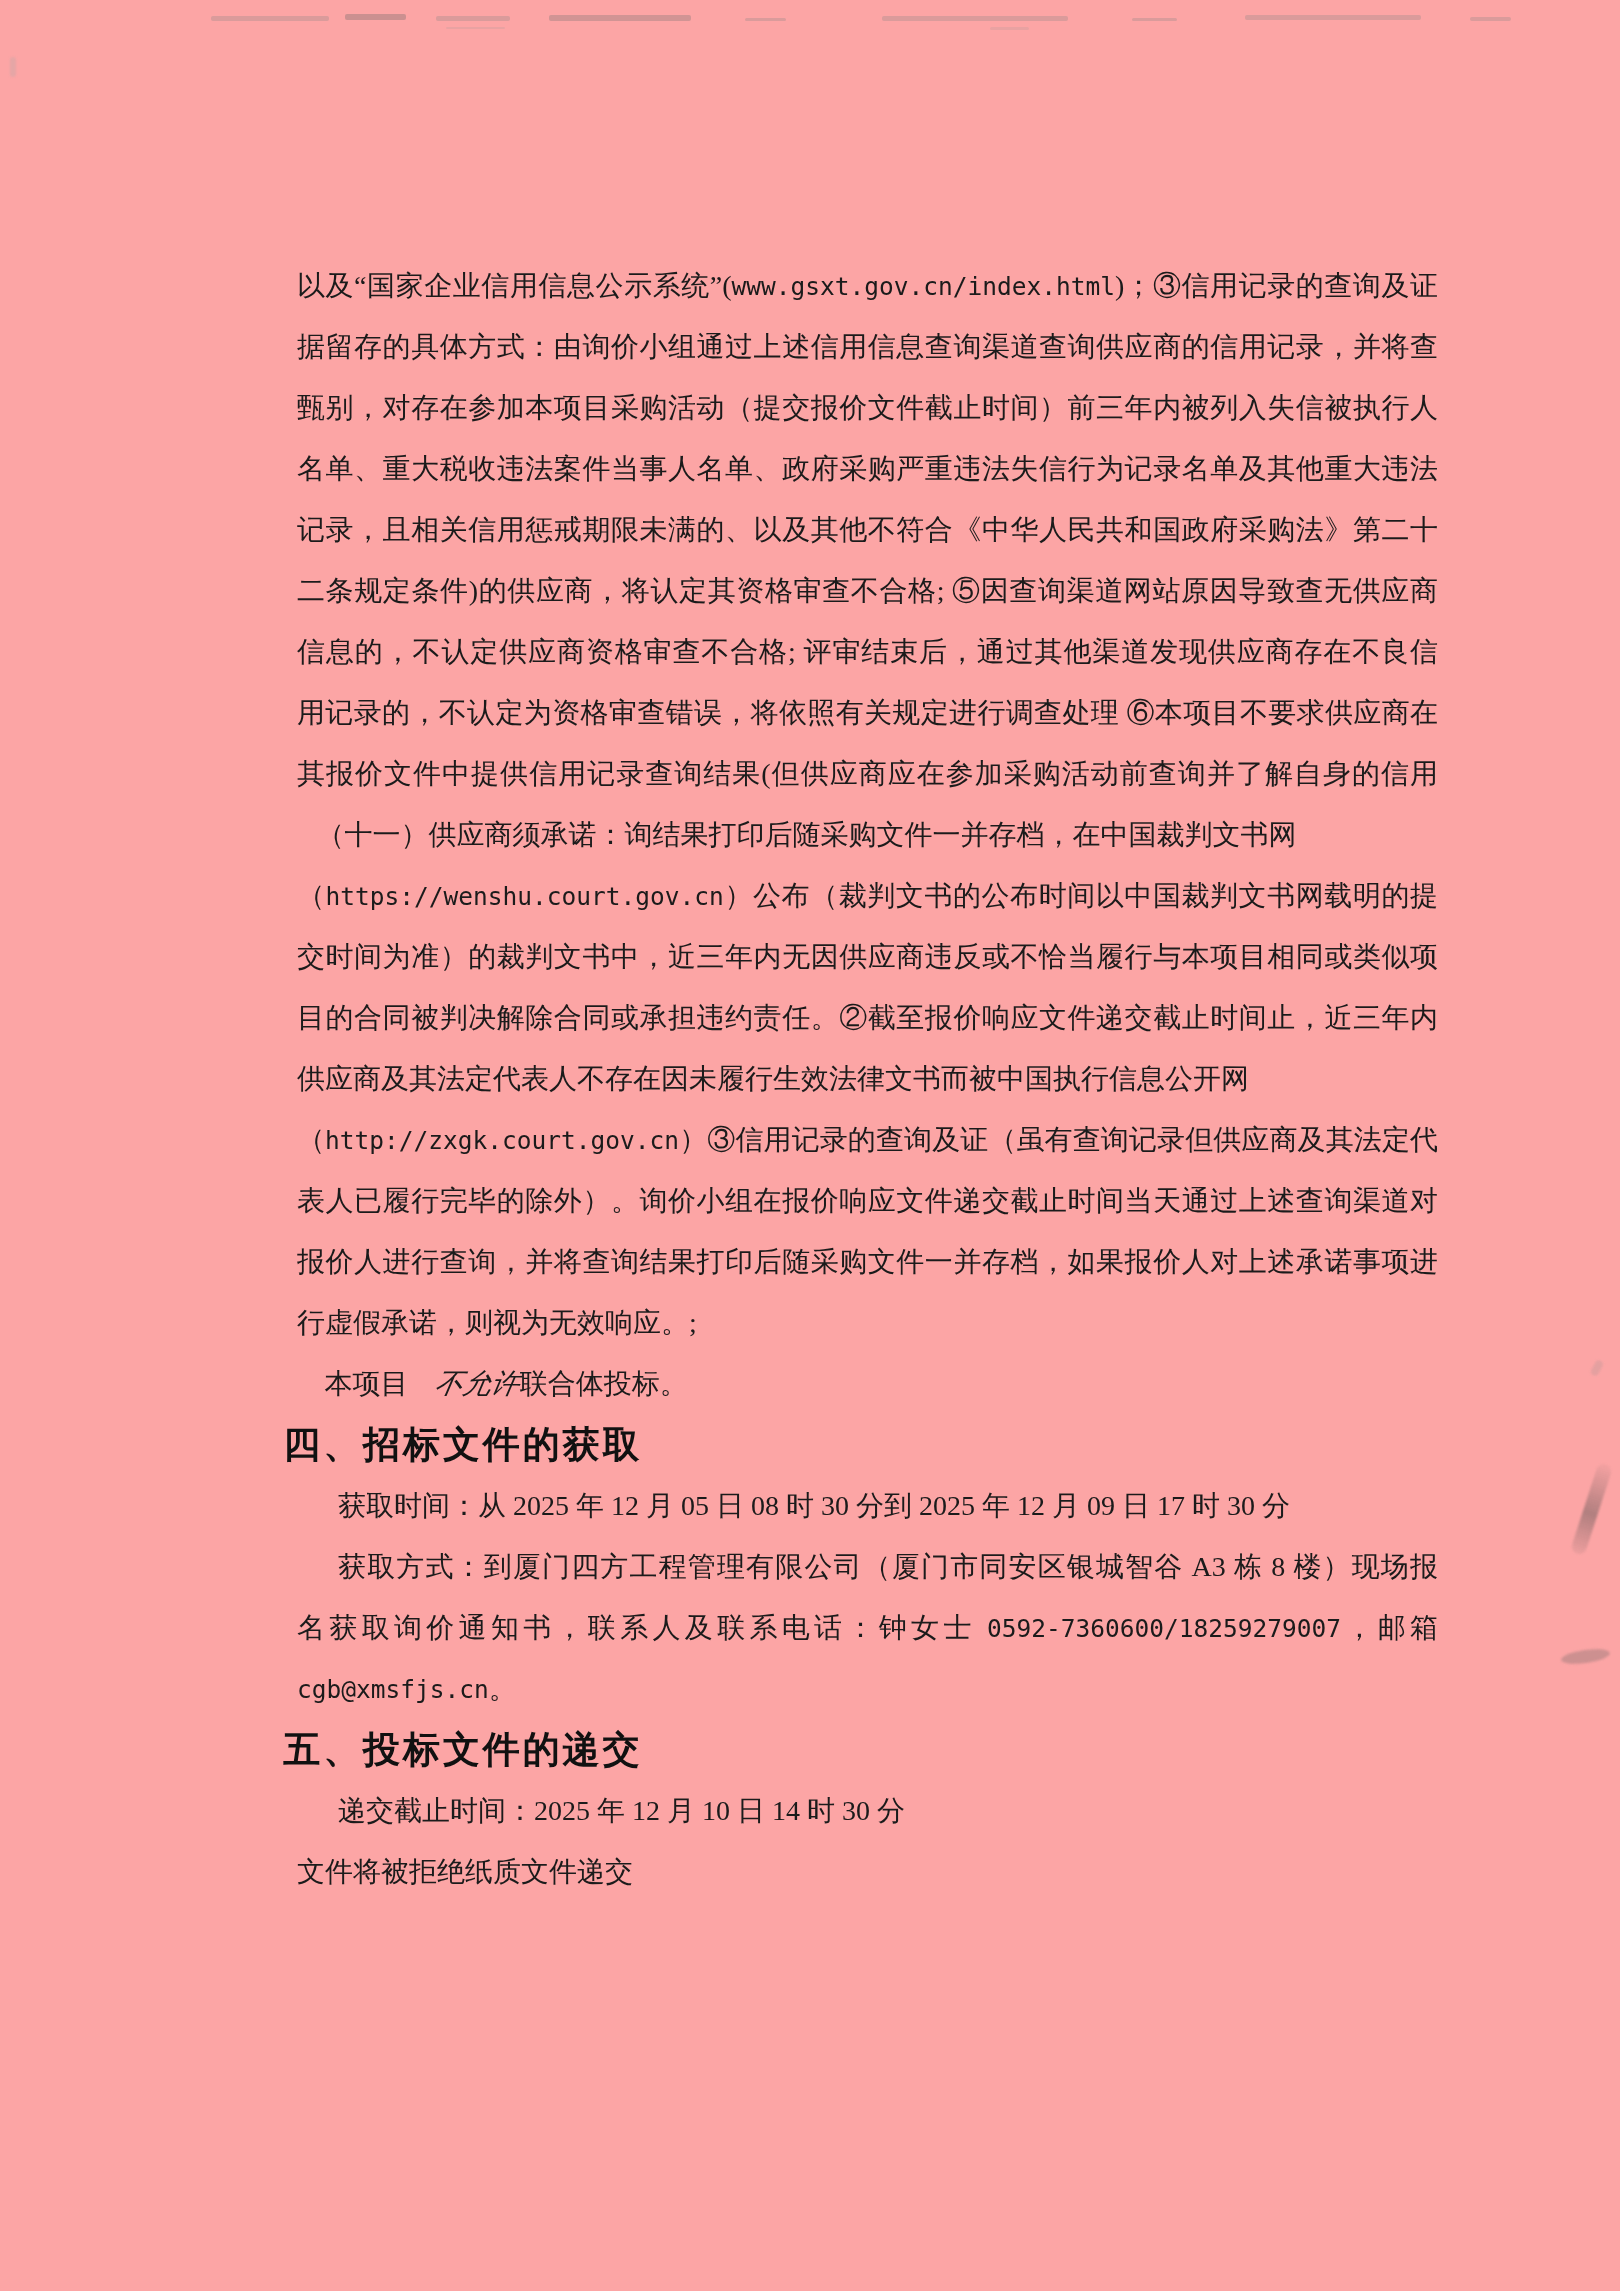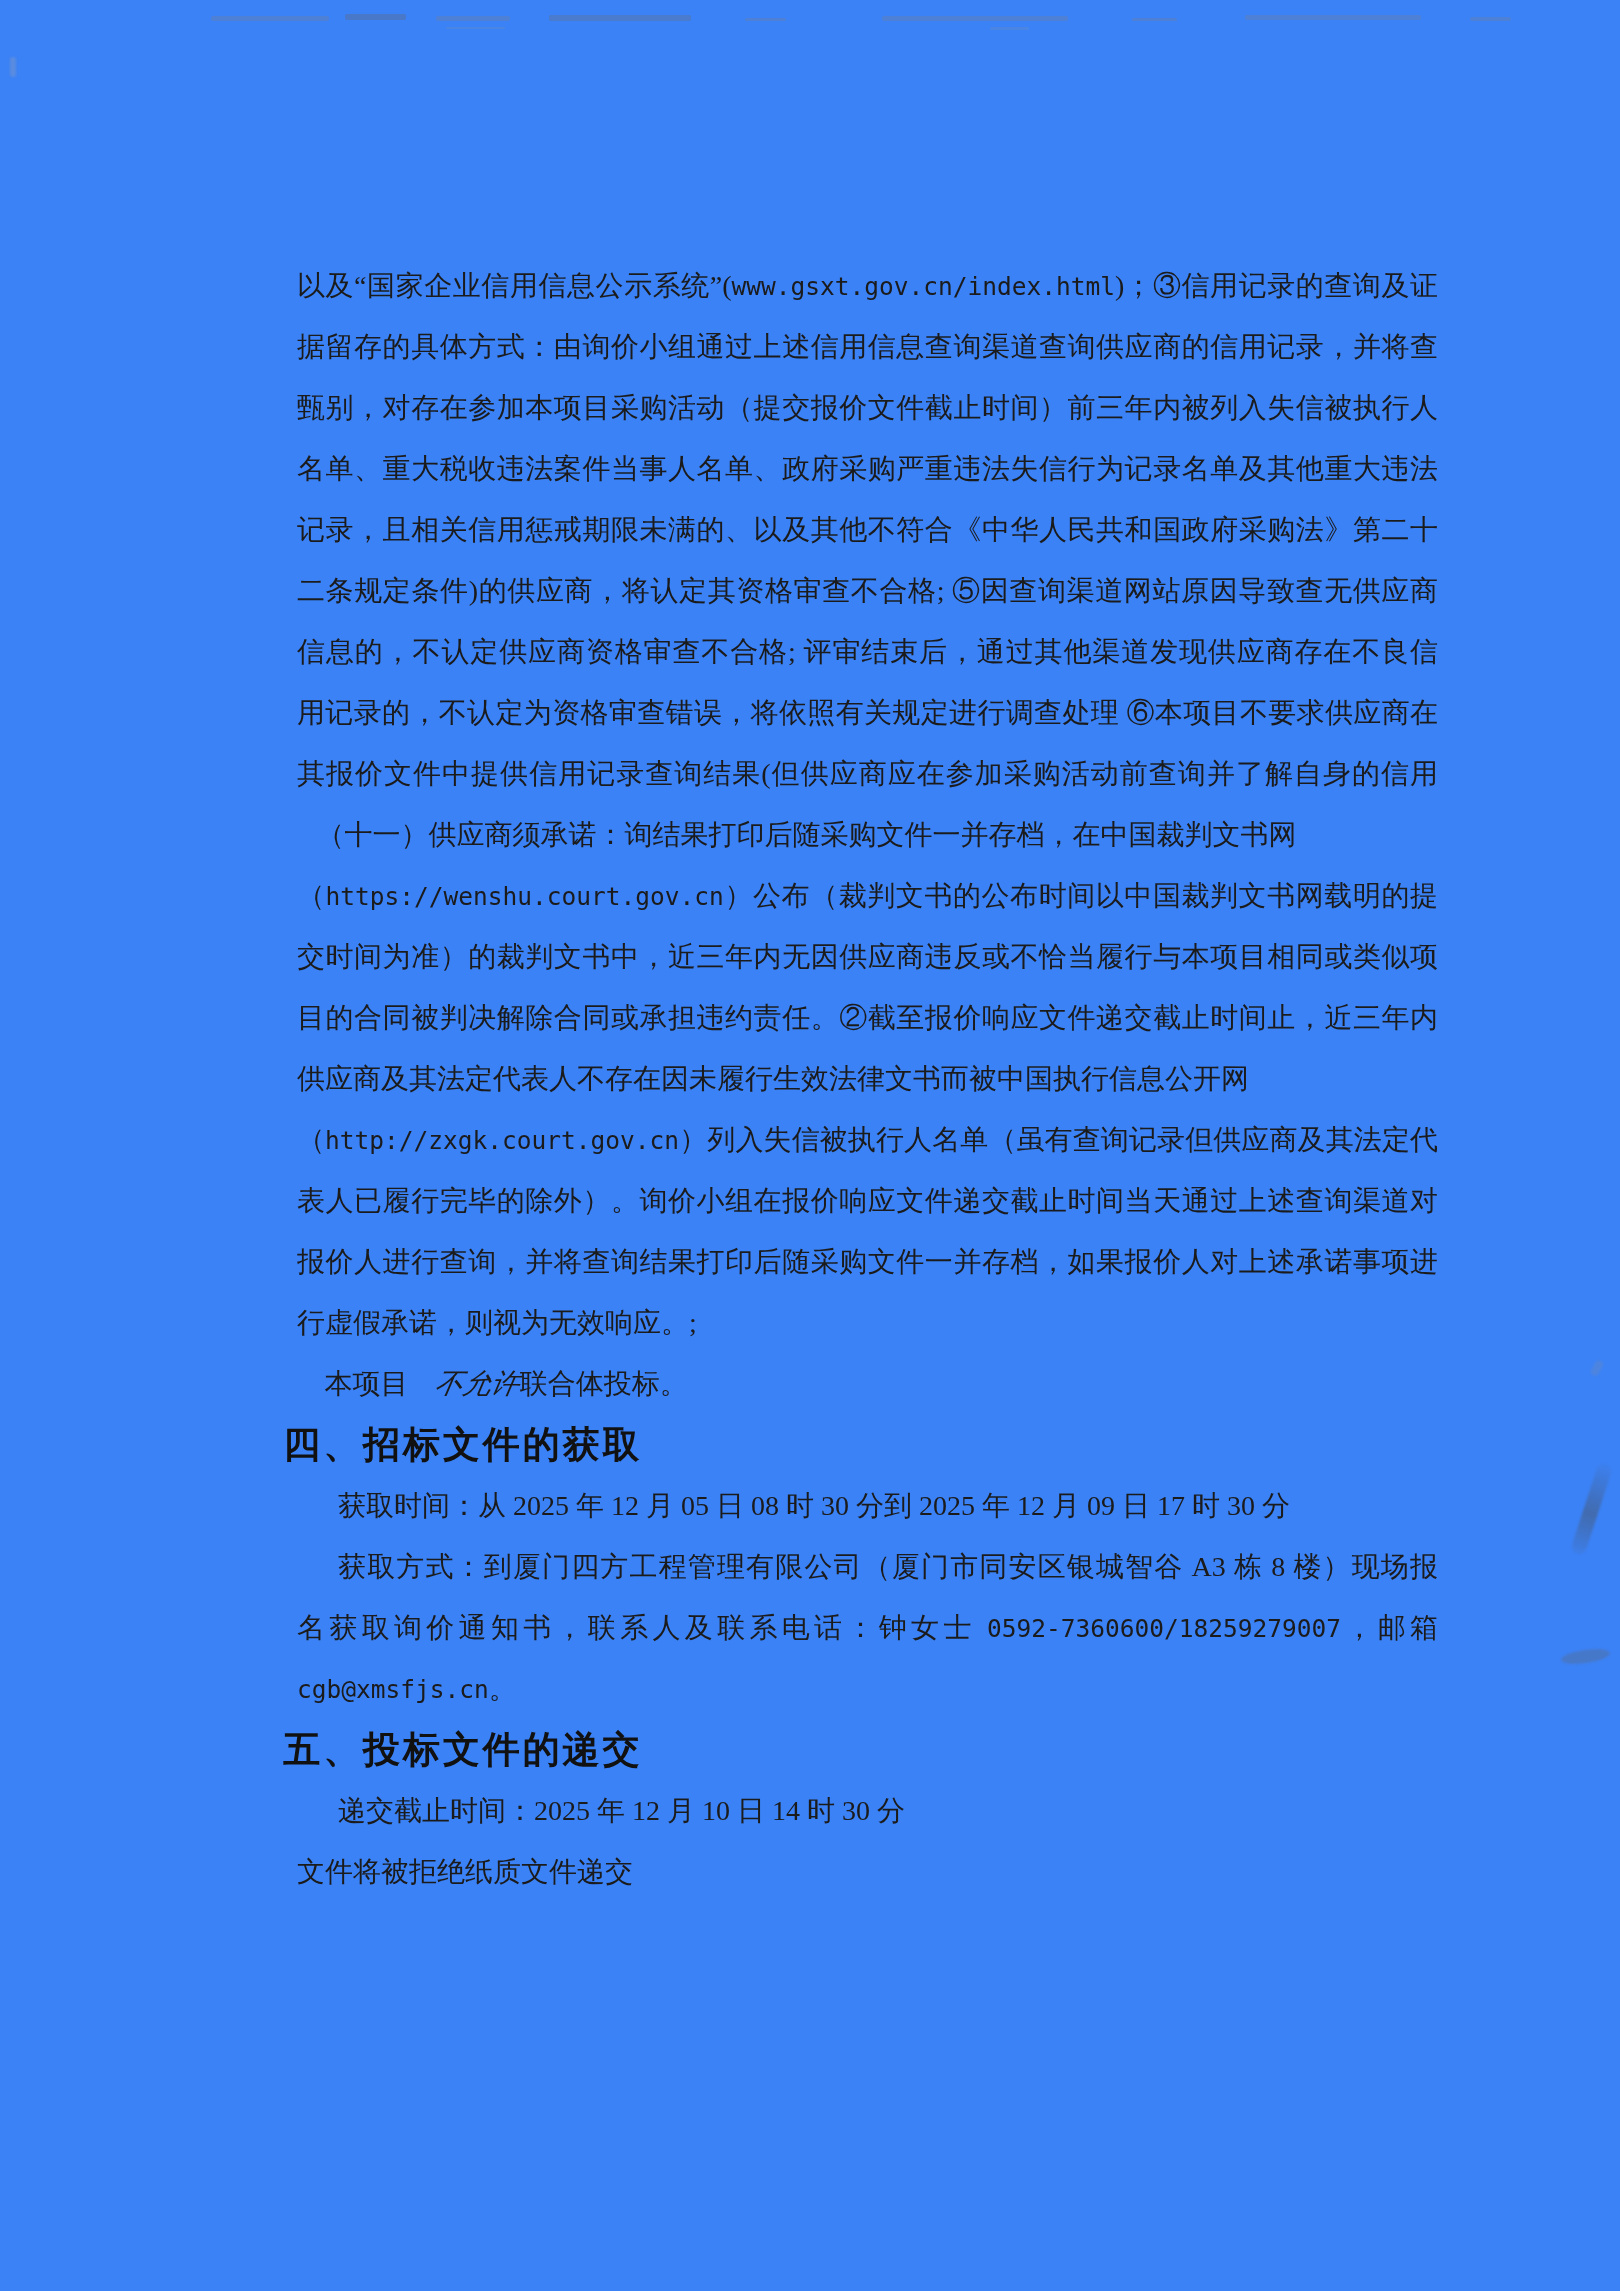--- a/index.html
+++ b/index.html
@@ -5,21 +5,21 @@
   html, body {
     margin: 0;
     padding: 0;
     background: #e8e8e8;
   }
   .page {
     position: relative;
     width: 1620px;
     height: 2292px;
     margin: 0 auto;
-    background: #3b82f6;
+    background: #fca5a5;
     overflow: hidden;
     font-family: "Liberation Serif", "DejaVu Serif", serif;
     color: #1b1b1b;
   }
   .doc-body {
     position: absolute;
     left: 297px;
     top: 255px;
     width: 1141px;
   }
@@ -138,21 +138,21 @@
       <div class="line align-full"><span>记录，且相关信用惩戒期限未满的、以及其他不符合《中华人民共和国政府采购法》第二十</span></div>
       <div class="line align-full"><span>二条规定条件)的供应商，将认定其资格审查不合格; ⑤因查询渠道网站原因导致查无供应商</span></div>
       <div class="line align-full"><span>信息的，不认定供应商资格审查不合格; 评审结束后，通过其他渠道发现供应商存在不良信</span></div>
       <div class="line align-full"><span>用记录的，不认定为资格审查错误，将依照有关规定进行调查处理 ⑥本项目不要求供应商在</span></div>
       <div class="line align-full"><span>其报价文件中提供信用记录查询结果(但供应商应在参加采购活动前查询并了解自身的信用</span></div>
       <div class="line align-left" style="text-indent: 19.6px;"><span>（十一）供应商须承诺：询结果打印后随采购文件一并存档，在中国裁判文书网</span></div>
       <div class="line align-full"><span>（</span><span class="seg-mono">https://wenshu.court.gov.cn</span><span>）公布（裁判文书的公布时间以中国裁判文书网载明的提</span></div>
       <div class="line align-full"><span>交时间为准）的裁判文书中，近三年内无因供应商违反或不恰当履行与本项目相同或类似项</span></div>
       <div class="line align-full"><span>目的合同被判决解除合同或承担违约责任。②截至报价响应文件递交截止时间止，近三年内</span></div>
       <div class="line align-left"><span>供应商及其法定代表人不存在因未履行生效法律文书而被中国执行信息公开网</span></div>
-      <div class="line align-full"><span>（</span><span class="seg-mono">http://zxgk.court.gov.cn</span><span>）列入失信被执行人名单（虽有查询记录但供应商及其法定代</span></div>
+      <div class="line align-full"><span>（</span><span class="seg-mono">http://zxgk.court.gov.cn</span><span>）③信用记录的查询及证（虽有查询记录但供应商及其法定代</span></div>
       <div class="line align-full"><span>表人已履行完毕的除外）。询价小组在报价响应文件递交截止时间当天通过上述查询渠道对</span></div>
       <div class="line align-full"><span>报价人进行查询，并将查询结果打印后随采购文件一并存档，如果报价人对上述承诺事项进</span></div>
       <div class="line align-left"><span>行虚假承诺，则视为无效响应。;</span></div>
       <div class="line align-left" style="text-indent: 27.4px;"><span>本项目</span><span class="seg-italic">不允许</span><span>联合体投标。</span></div>
       <div class="line line-heading align-left"><span>四、招标文件的获取</span></div>
       <div class="line align-left" style="text-indent: 41px;"><span>获取时间：从 2025 年 12 月 05 日 08 时 30 分到 2025 年 12 月 09 日 17 时 30 分</span></div>
       <div class="line align-full" style="text-indent: 41px;"><span>获取方式：到厦门四方工程管理有限公司（厦门市同安区银城智谷 A3 栋 8 楼）现场报</span></div>
       <div class="line align-full"><span>名获取询价通知书，联系人及联系电话：钟女士 </span><span class="seg-mono">0592-7360600/18259279007</span><span>，邮箱</span></div>
       <div class="line align-left"><span class="seg-mono">cgb@xmsfjs.cn</span><span>。</span></div>
       <div class="line line-heading align-left"><span>五、投标文件的递交</span></div>

